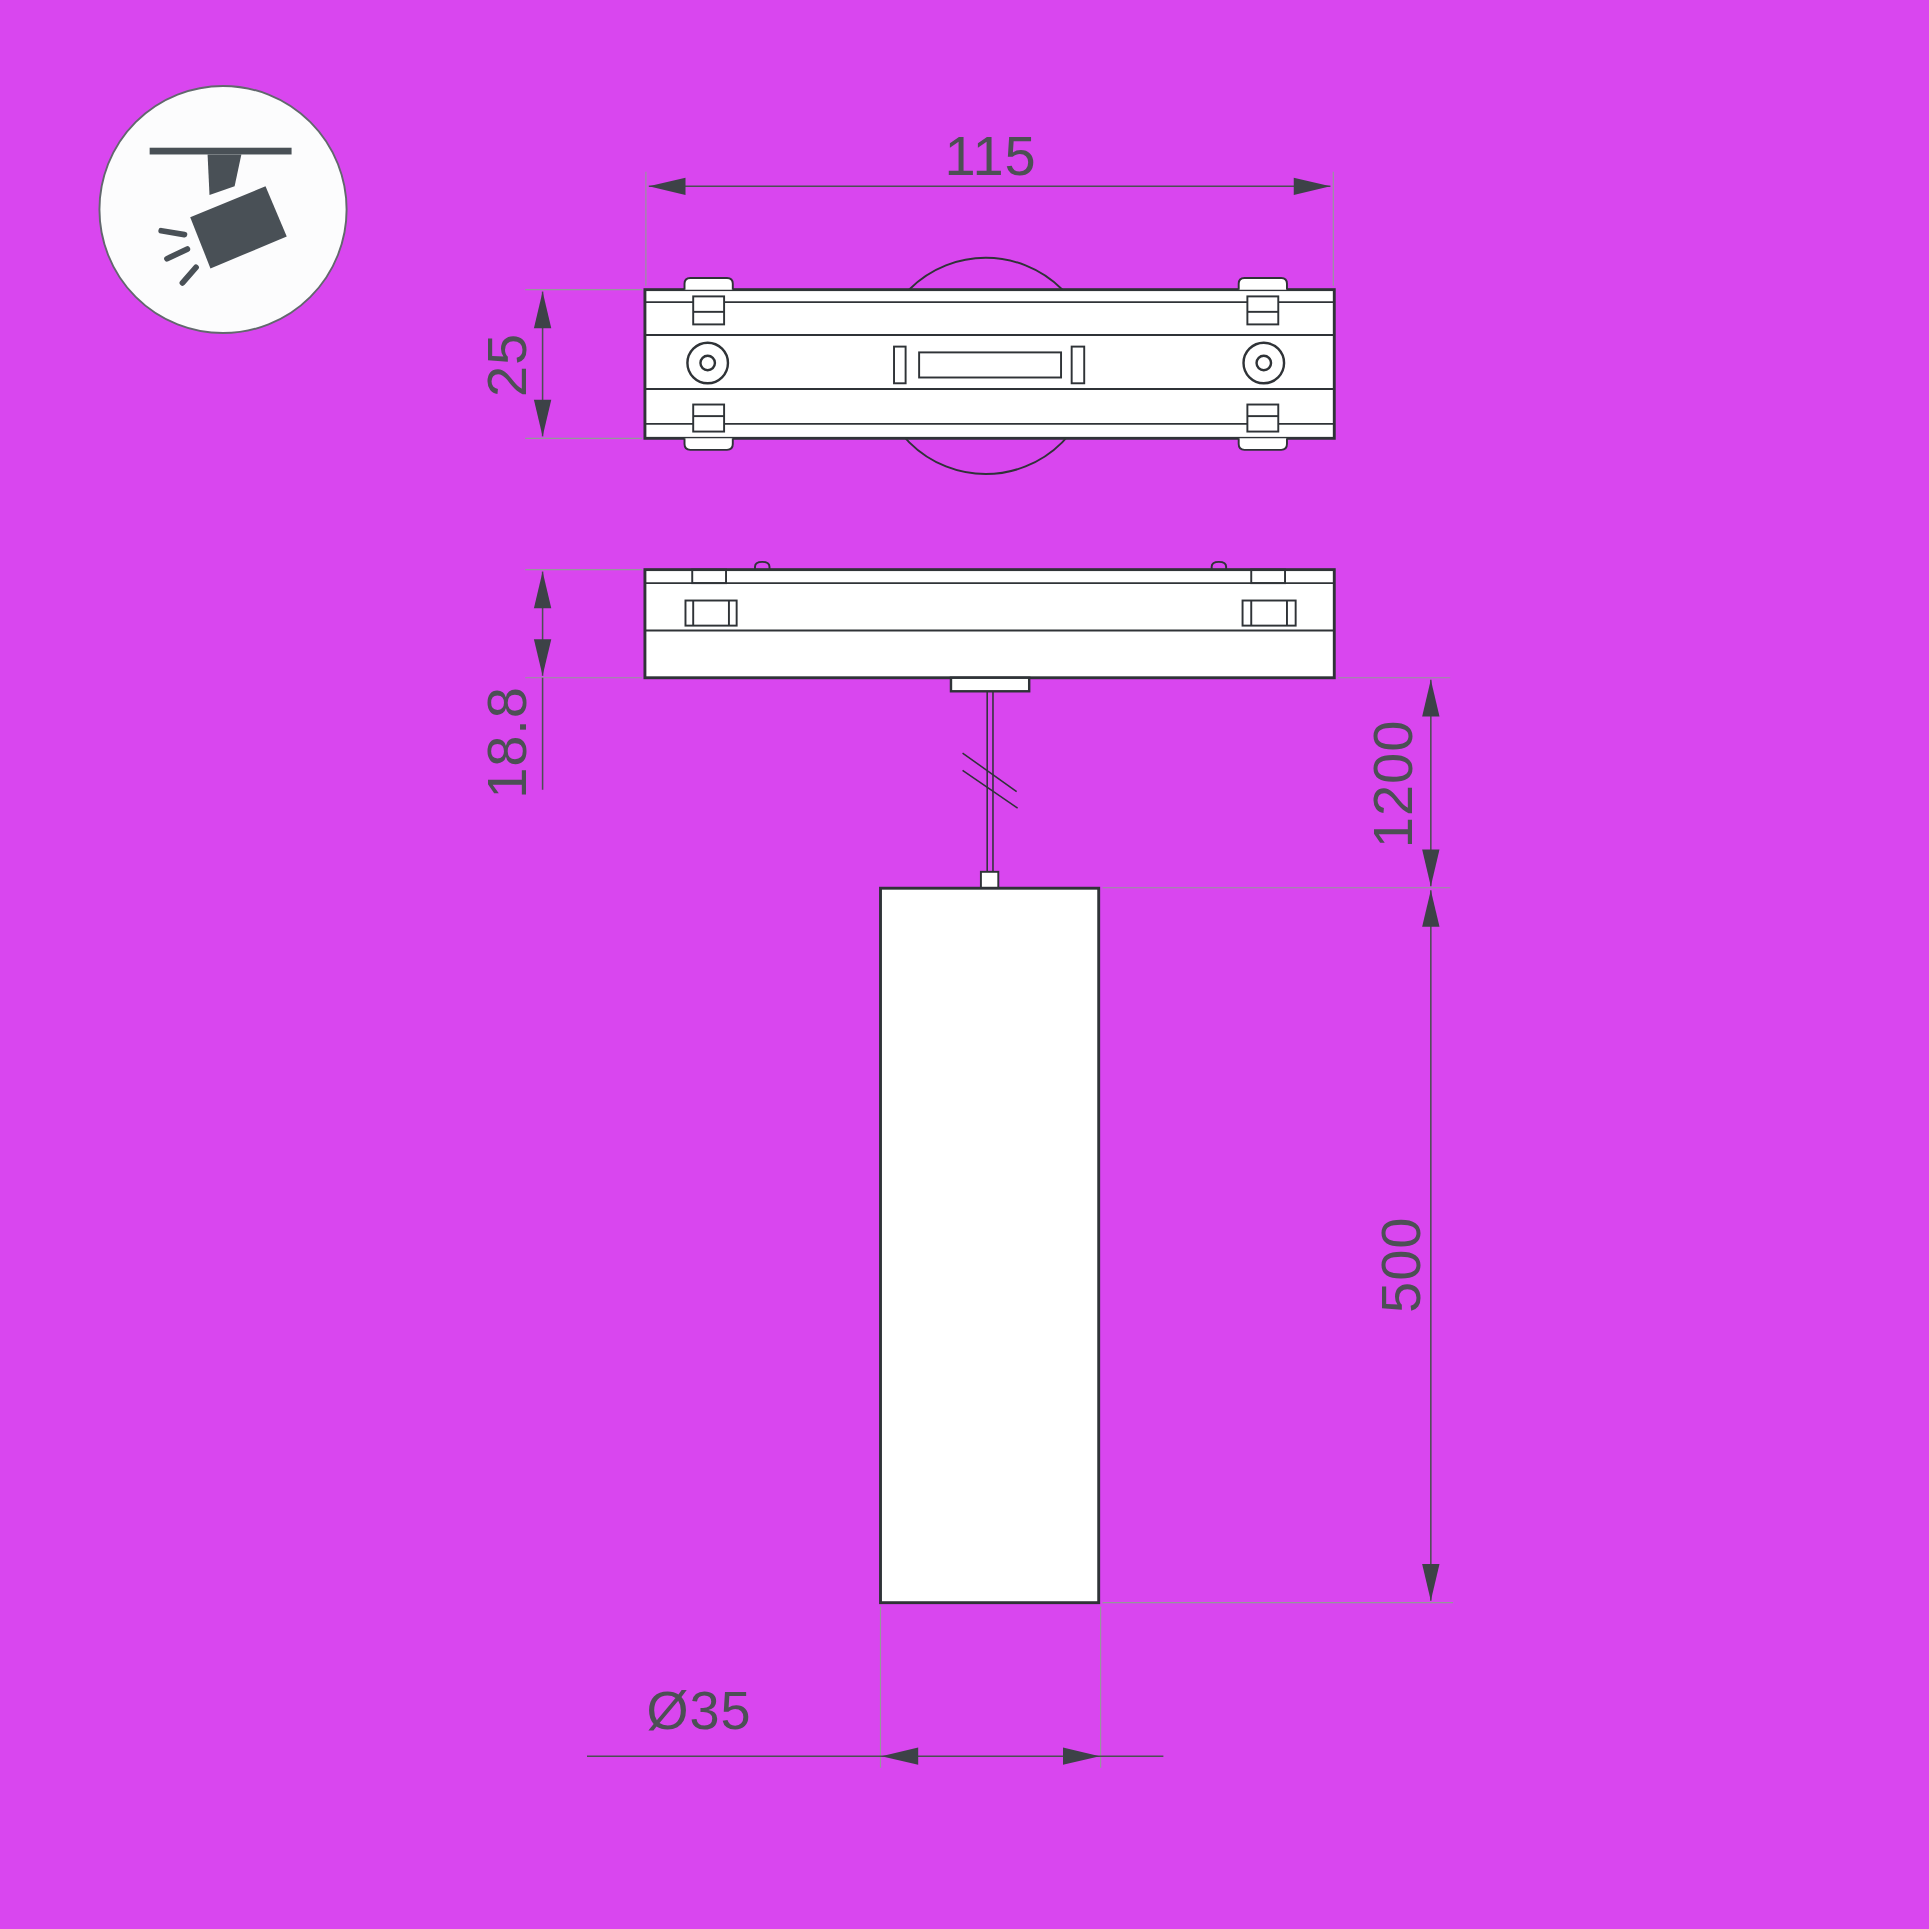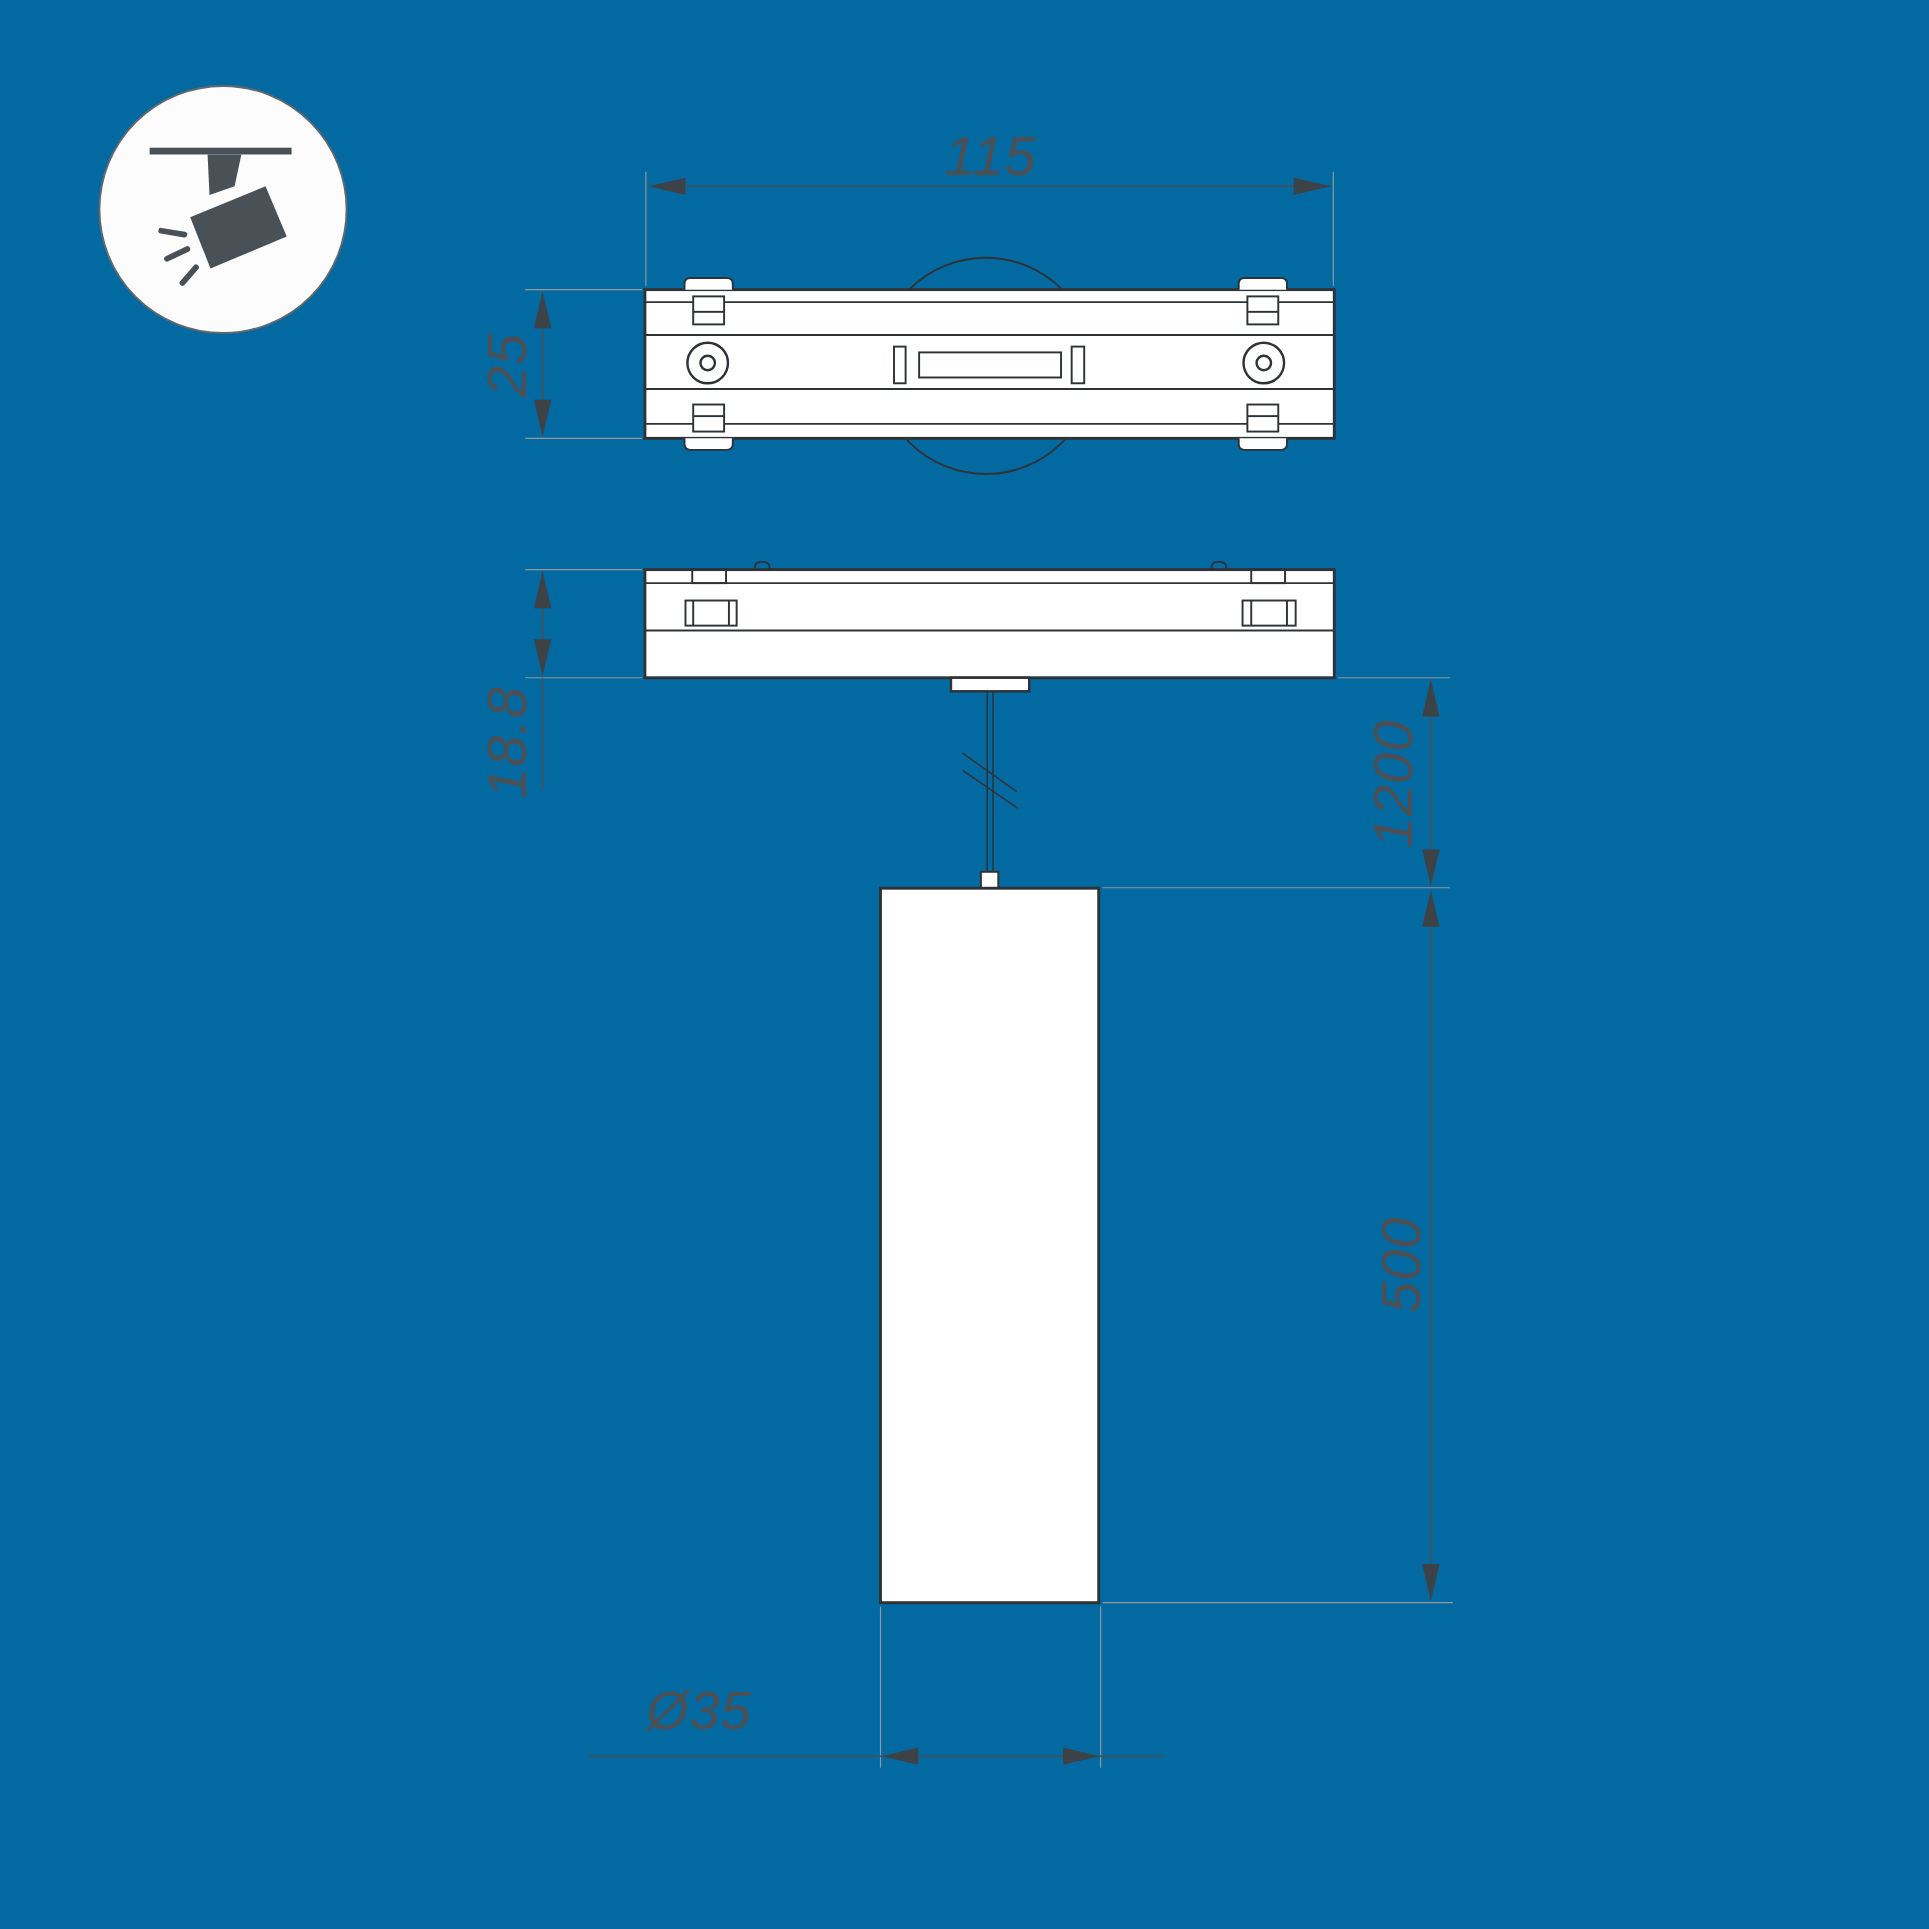--- a/index.html
+++ b/index.html
@@ -1,16 +1,16 @@
 <!DOCTYPE html>
 <html><head>
 <meta charset="utf-8">
 <style>
   html,body{margin:0;padding:0;background:#ffffff;}
-  .stage{position:relative;width:1929px;height:1929px;background:#0369a1;overflow:hidden;font-style:italic;}
+  .stage{position:relative;width:1929px;height:1929px;background:#d946ef;overflow:hidden;}
   svg{position:absolute;inset:0;display:block;}
   text{
     font-family:"Liberation Sans","DejaVu Sans",sans-serif;
     fill:#4c5054;
     letter-spacing:1px;
   }
   .outline{stroke:#2f3337;fill:none;}
   .outline-fill{stroke:#2f3337;fill:#ffffff;}
   .dimline{stroke:#4b4f53;stroke-width:1.6;fill:none;}
   .extline{stroke:#95989a;stroke-width:1.2;fill:none;}

